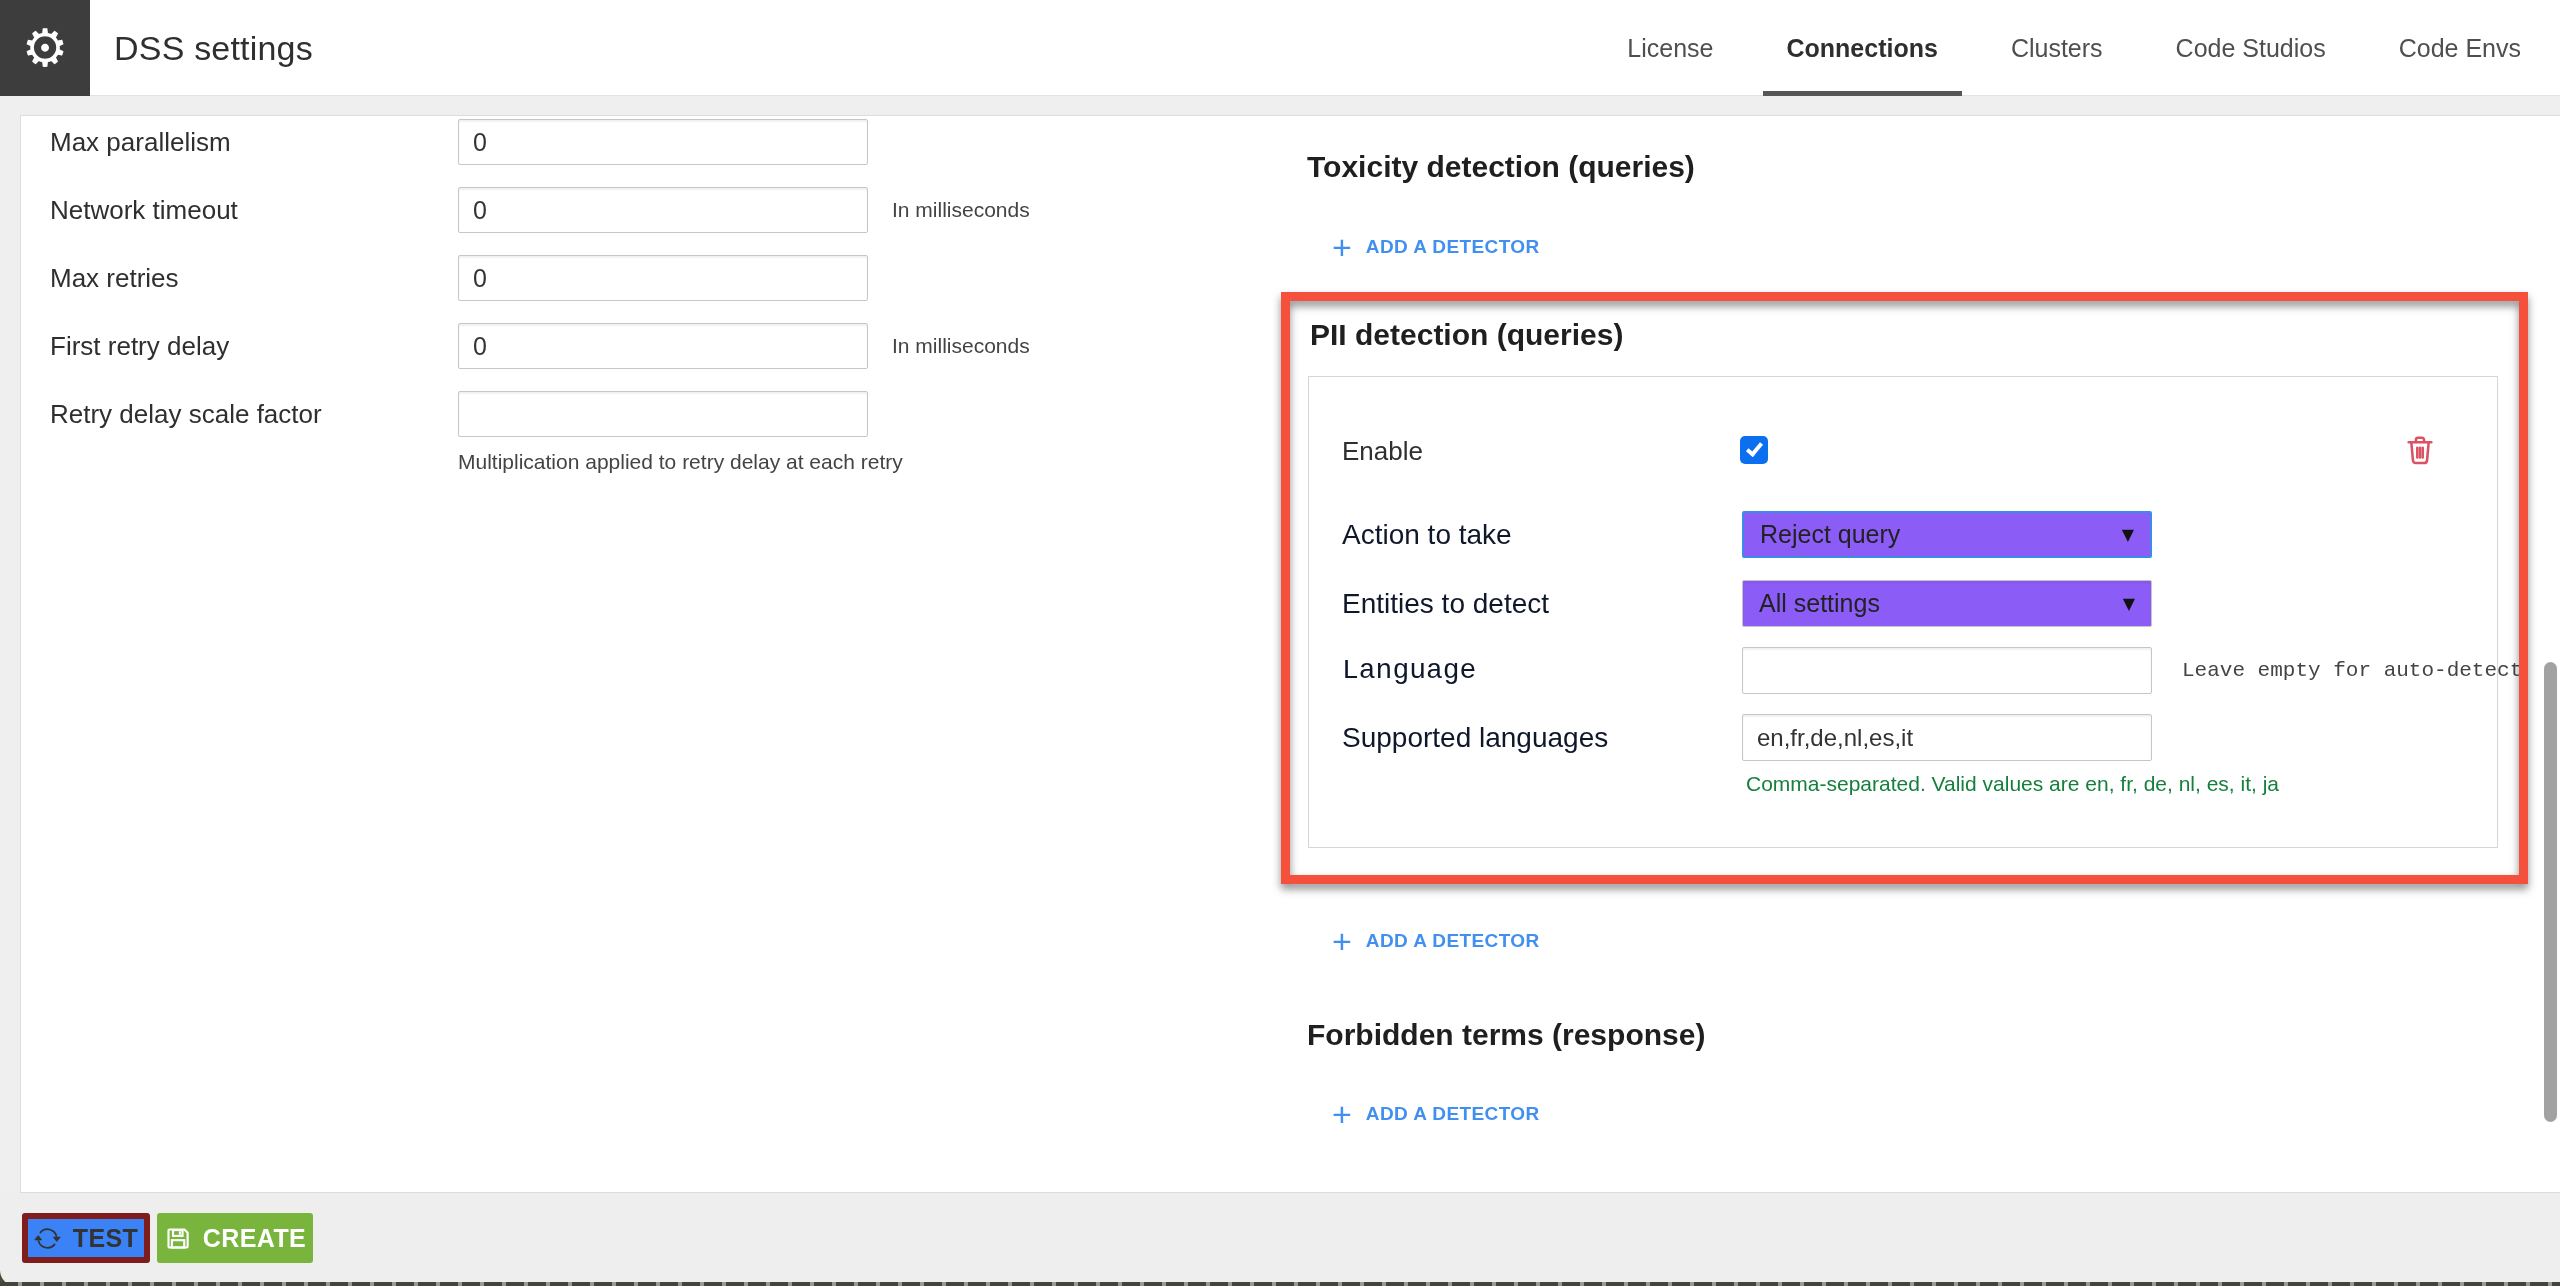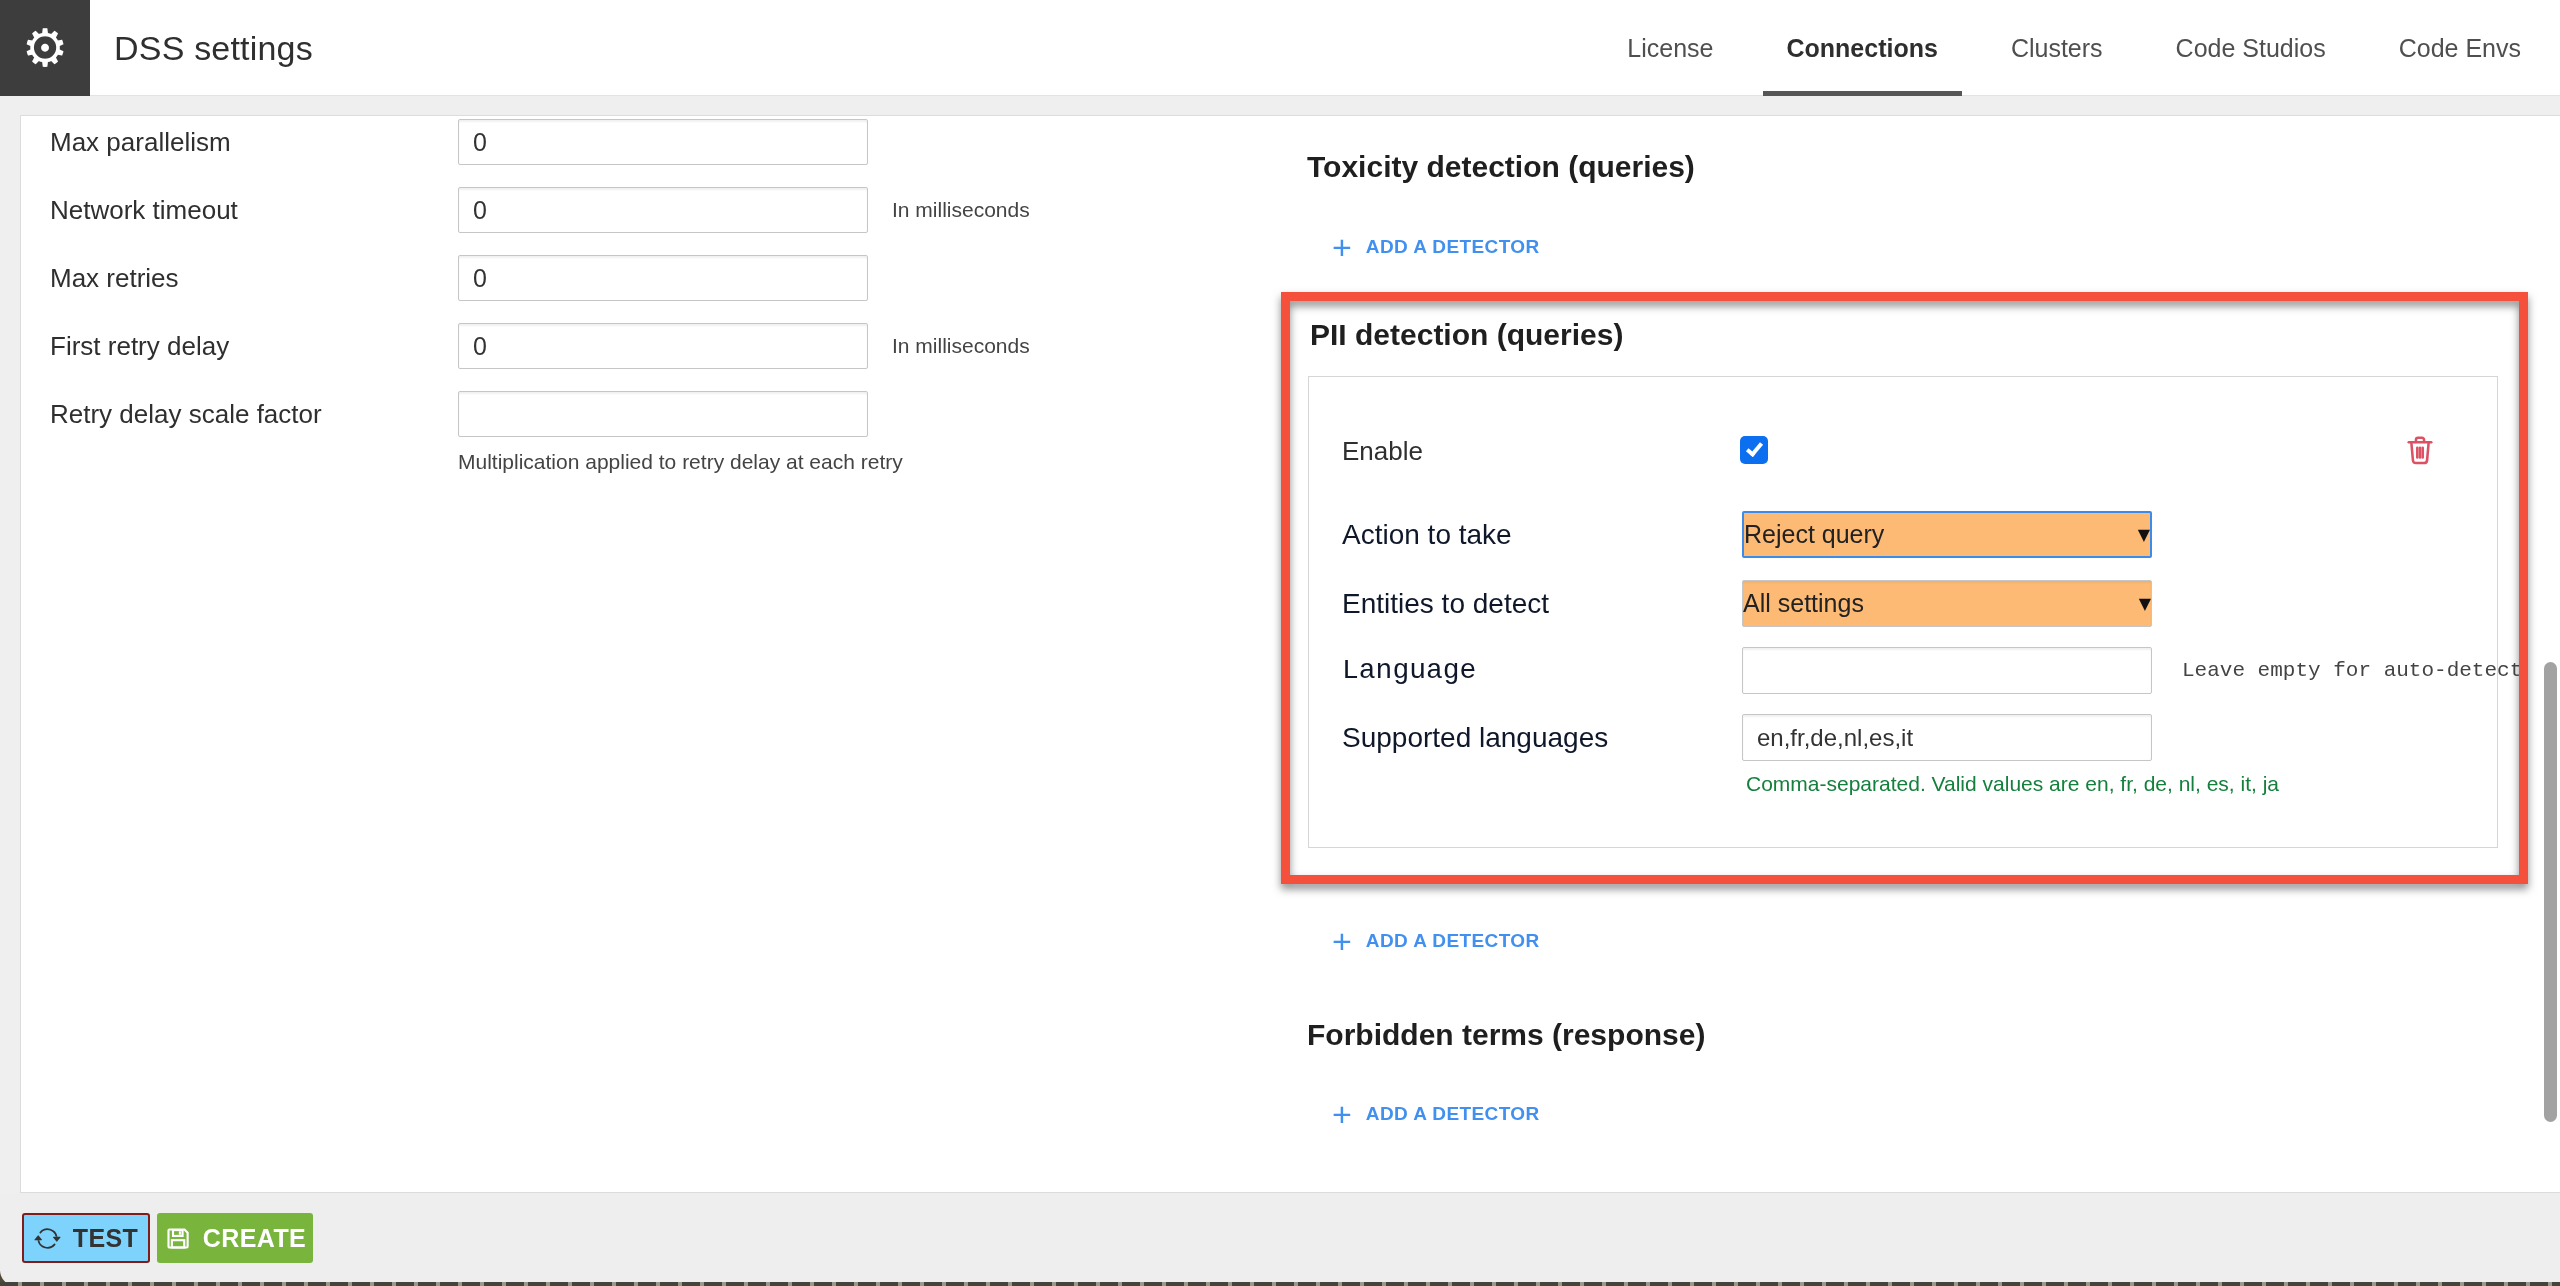--- a/index.html
+++ b/index.html
@@ -53,38 +53,38 @@
   .checkbox{
     position:absolute;left:1740px;top:436px;width:28px;height:28px;border-radius:5px;
     background:#0c6ff0;z-index:4;display:flex;align-items:center;justify-content:center;cursor:pointer;
   }
   .checkmark{width:9px;height:16px;border-right:4px solid #fff;border-bottom:4px solid #fff;transform:rotate(40deg);margin-top:-4px;}
   .trash-btn{position:absolute;left:2400px;top:430px;width:40px;height:40px;z-index:4;display:flex;align-items:center;justify-content:center;cursor:pointer;}
 
   .pii-row{position:absolute;left:1342px;height:47px;display:flex;align-items:center;z-index:4;}
   .pii-label{width:400px;font-size:28px;color:#0f172a;}
   .select-box{
-    width:410px;height:47px;border:1px solid #c6c6c6;border-radius:2px;background:#fdba74;
-    display:flex;align-items:center;justify-content:space-between;padding:0 0;cursor:pointer;
+    width:410px;height:47px;border:1px solid #c6c6c6;border-radius:2px;background:#8b5cf6;
+    display:flex;align-items:center;justify-content:space-between;padding:0 16px;cursor:pointer;
     box-shadow:inset 0 2px 2px rgba(0,0,0,0.05);
   }
   .select-box.focused{border:2px solid #3c8be8;box-shadow:none;}
   .select-value{font-size:25px;color:#222;}
   .caret{font-family:"DejaVu Sans",sans-serif;font-size:16px;color:#111;}
   .pii-input{
     width:410px;height:47px;border:1px solid #c6c6c6;border-radius:2px;background:#fff;
     font-family:inherit;font-size:24px;color:#333;padding:0 14px;outline:none;
     box-shadow:inset 0 2px 2px rgba(0,0,0,0.06);
   }
   .supported-helper{position:absolute;left:1746px;top:772px;font-size:21px;color:#15803d;z-index:4;white-space:nowrap;}
 
   
   .footer{position:absolute;left:0;top:1193px;width:2560px;height:93px;background:#eeeeee;z-index:10;border-bottom-left-radius:16px;}
   .btn{position:absolute;top:20px;height:50px;display:flex;align-items:center;justify-content:center;gap:12px;border-radius:3px;cursor:pointer;}
-  .btn-test{left:22px;width:128px;background:#7dd3fc;border:2px solid #7f1d1d;color:#333;}
+  .btn-test{left:22px;width:128px;background:#3b82f6;border:6px solid #7f1d1d;color:#333;}
   .btn-create{left:157px;width:156px;background:#79b43d;border:none;color:#fff;}
   .btn-label{font-size:25px;font-weight:bold;letter-spacing:.4px;}
 
   
   .scroll-thumb{position:absolute;right:3px;top:662px;width:13px;height:460px;background:#a2a2a2;border-radius:7px;z-index:30;}
   .window-edge{position:absolute;left:0;bottom:0;width:2560px;height:4px;z-index:40;
     background:repeating-linear-gradient(90deg,#45443c 0 18px,#9a9a8b 18px 22px);}
   .corner-desktop{position:absolute;left:0;bottom:0;width:30px;height:36px;background:#4f4a38;z-index:5;}
 </style>
 </head>

